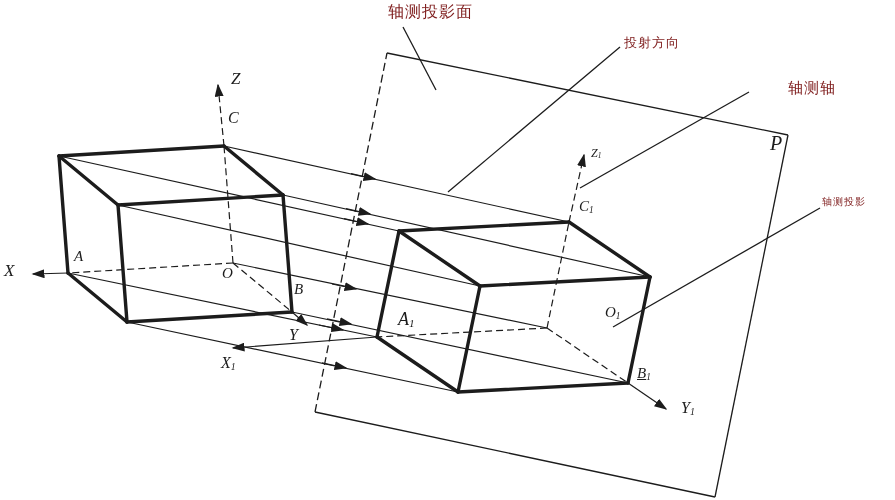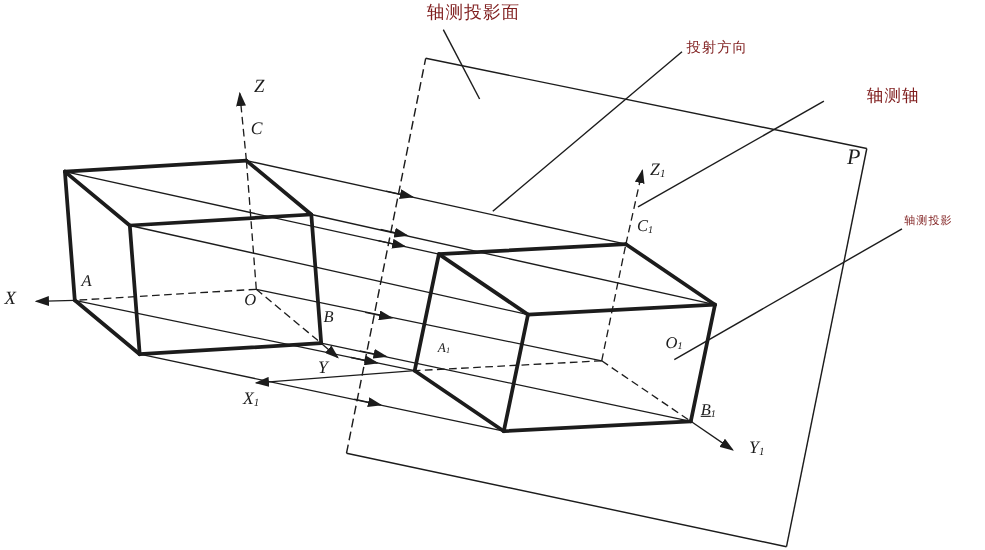--- a/index.html
+++ b/index.html
@@ -116,20 +116,20 @@
 
 <span class="pt-label" style="left:231px;top:70px;font-size:17px;"><i>Z</i></span>
 <span class="pt-label" style="left:228px;top:110px;font-size:16px;"><i>C</i></span>
 <span class="pt-label" style="left:4px;top:262px;font-size:17px;"><i>X</i></span>
 <span class="pt-label" style="left:74px;top:249px;font-size:15px;"><i>A</i></span>
 <span class="pt-label" style="left:222px;top:266px;font-size:15px;"><i>O</i></span>
 <span class="pt-label" style="left:294px;top:282px;font-size:15px;"><i>B</i></span>
 <span class="pt-label" style="left:289px;top:327px;font-size:16px;"><i>Y</i></span>
 
 <span class="pt-label" style="left:221px;top:355px;font-size:16px;"><i>X</i><i class="sub">1</i></span>
-<span class="pt-label" style="left:591px;top:147px;font-size:16px;"><i>Z</i><i class="sub">1</i></span>
+<span class="pt-label" style="left:591px;top:147px;font-size:12px;"><i>Z</i><i class="sub">1</i></span>
 <span class="pt-label" style="left:579px;top:199px;font-size:15px;"><i>C</i><i class="sub">1</i></span>
-<span class="pt-label" style="left:398px;top:310px;font-size:12px;"><i>A</i><i class="sub">1</i></span>
+<span class="pt-label" style="left:398px;top:310px;font-size:18px;"><i>A</i><i class="sub">1</i></span>
 <span class="pt-label" style="left:560px;top:305px;font-size:15px;margin-left:45px;"><i>O</i><i class="sub">1</i></span>
 <span class="pt-label" style="left:637px;top:366px;font-size:15px;text-decoration:underline;"><i>B</i><i class="sub">1</i></span>
 <span class="pt-label" style="left:681px;top:400px;font-size:16px;"><i>Y</i><i class="sub">1</i></span>
 
 </div>
 
 </body></html>

